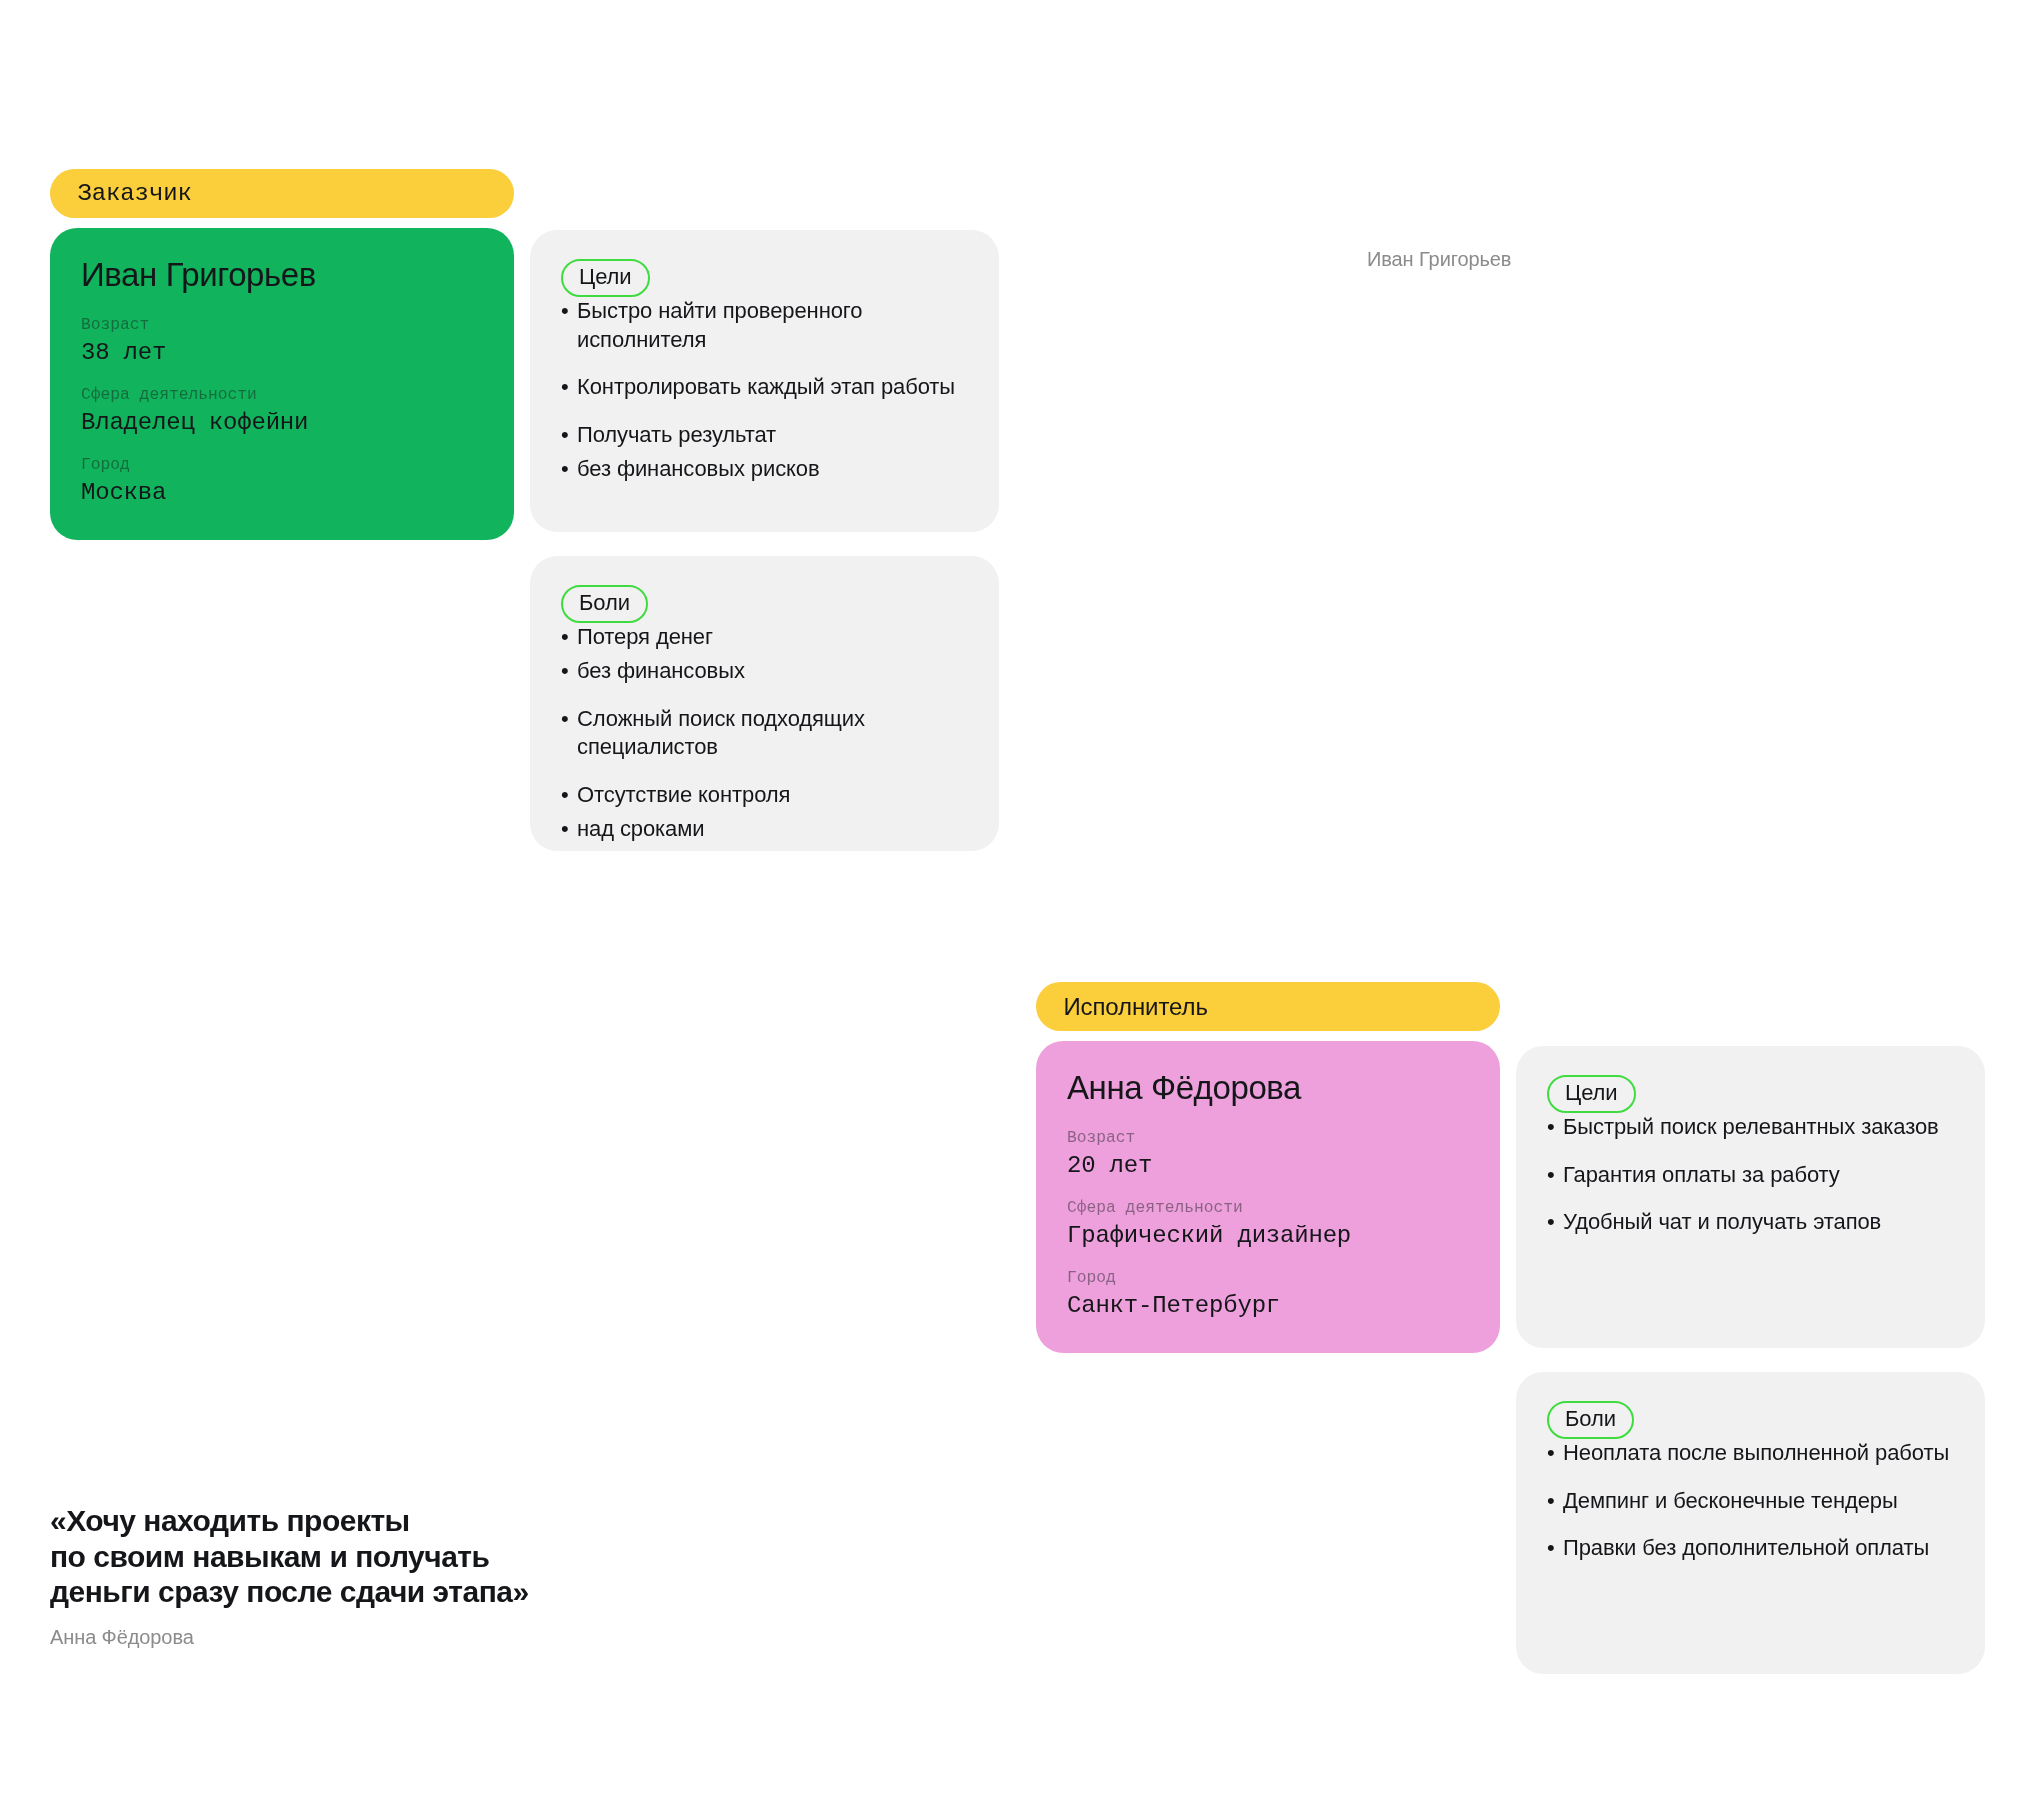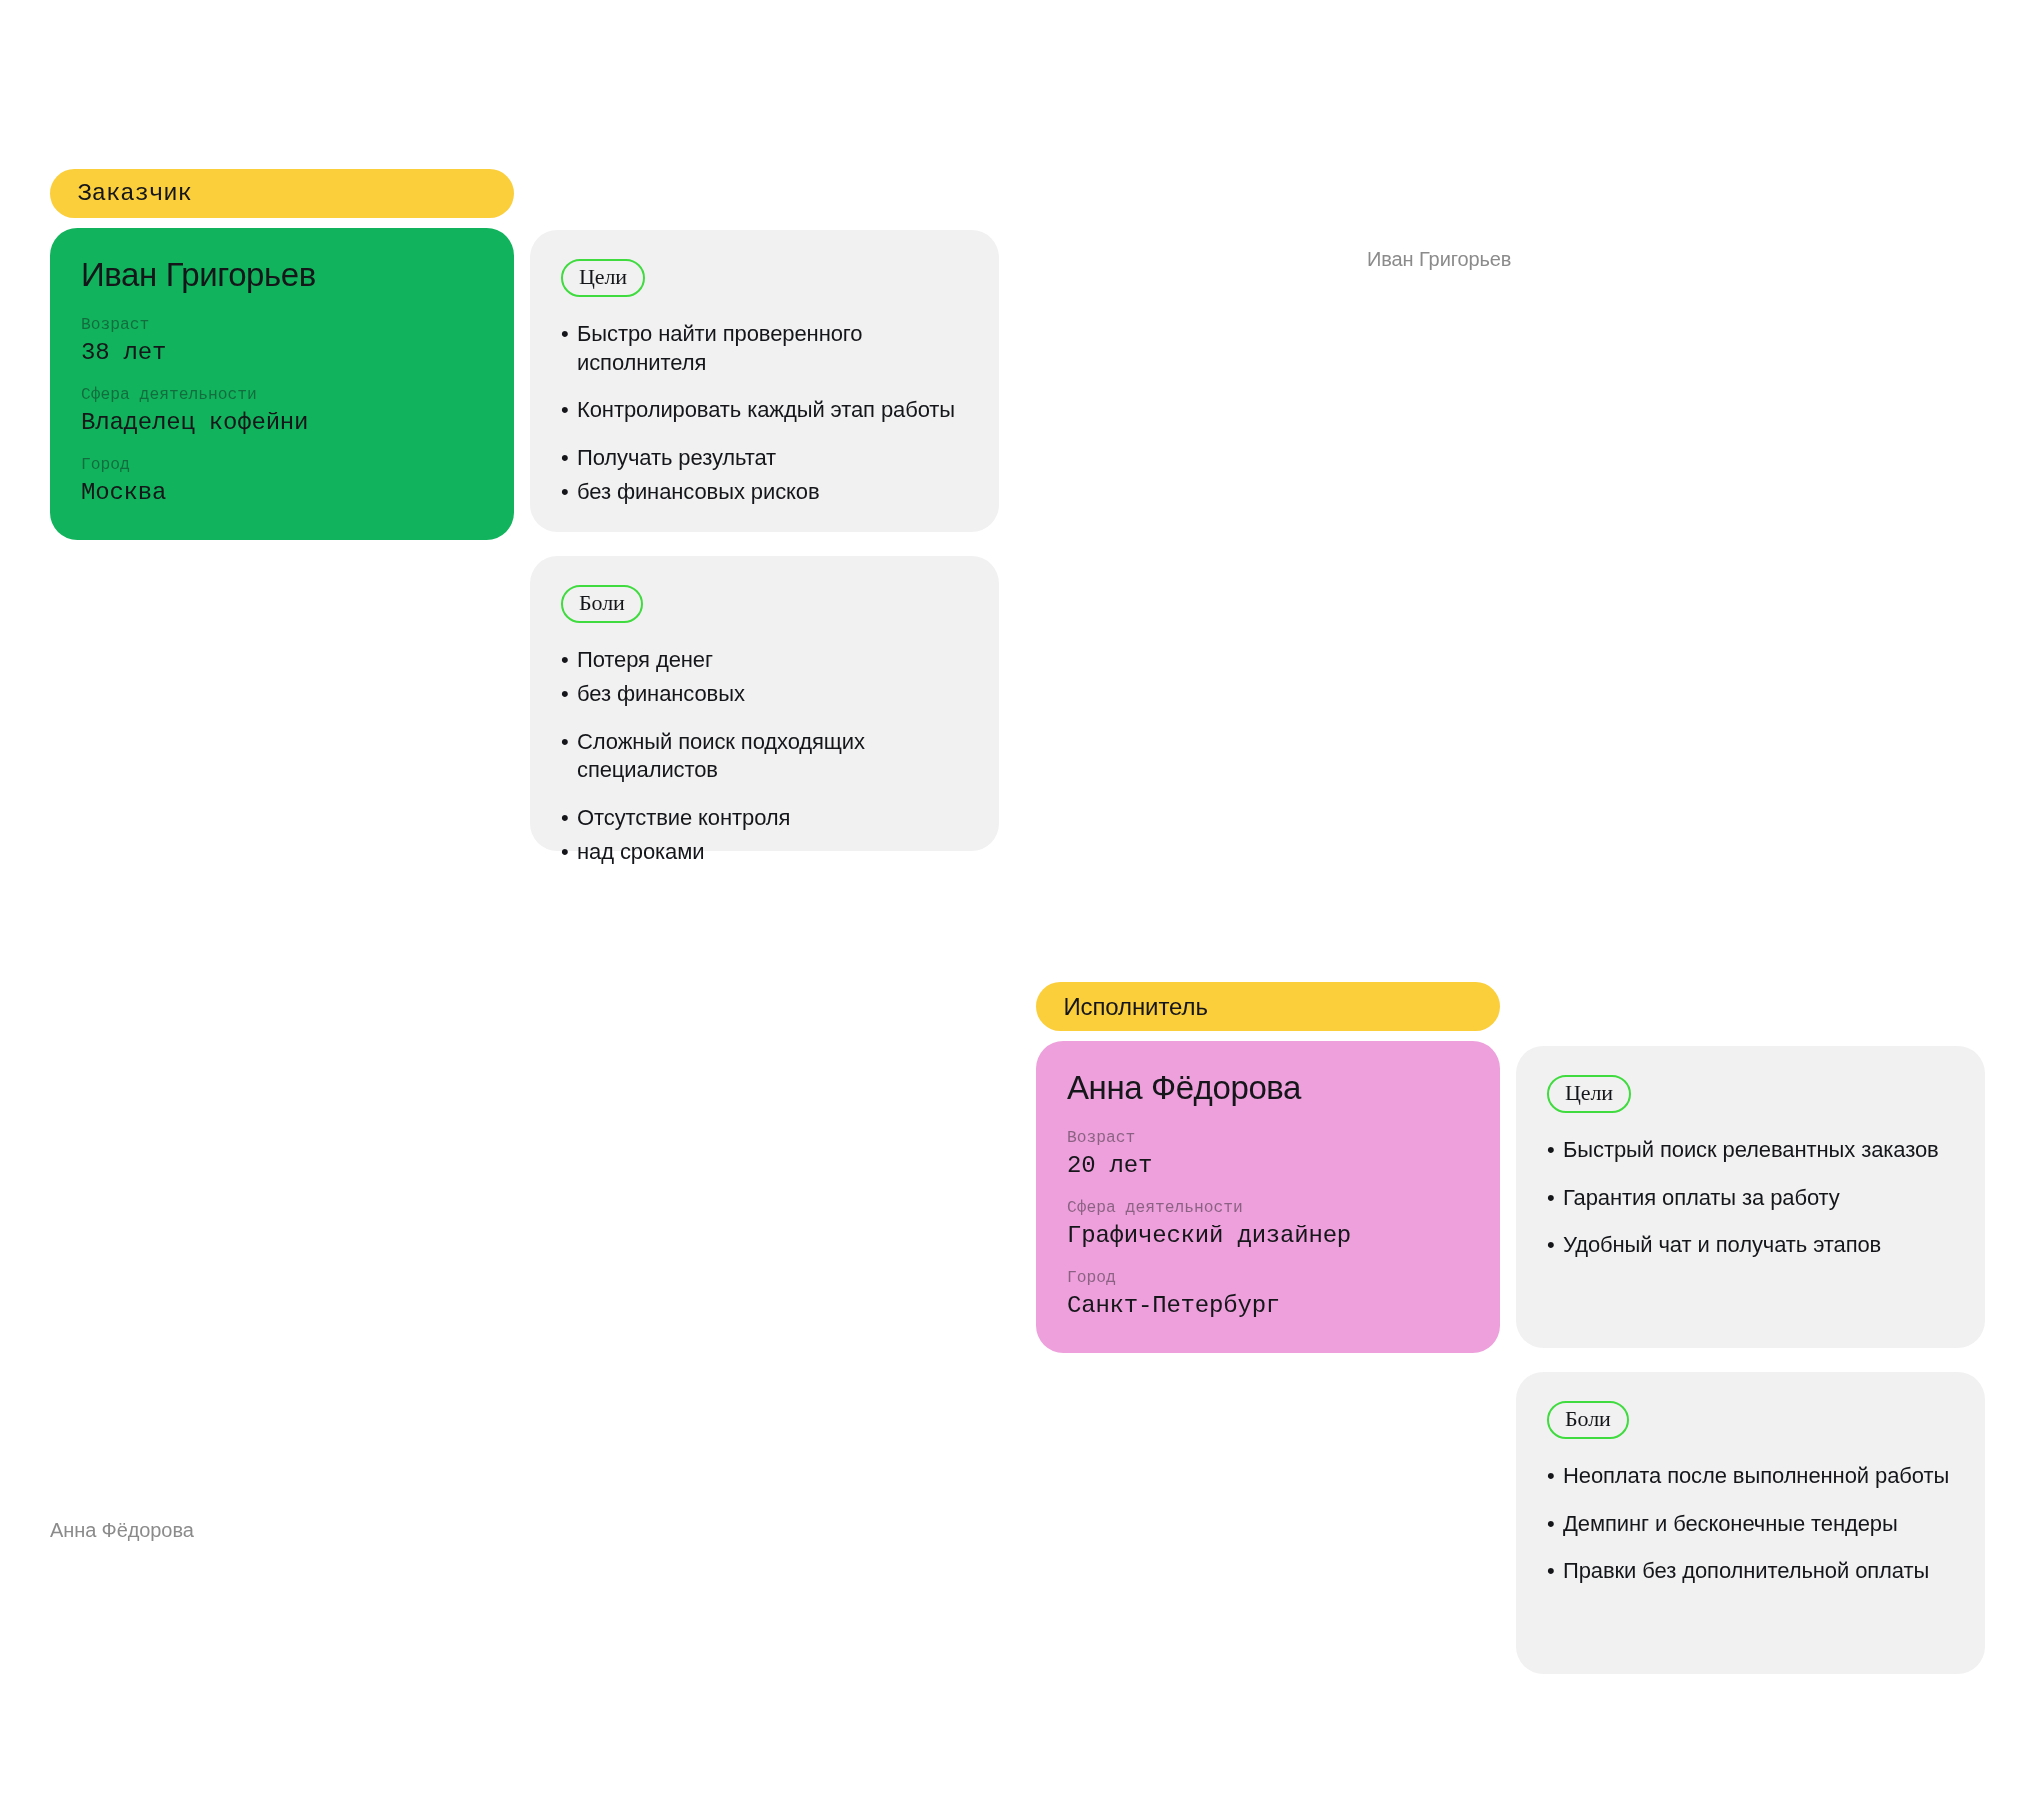--- a/index.html
+++ b/index.html
@@ -85,22 +85,20 @@
     align-items:center;
     justify-content:center;
     border:2.1px solid var(--badge-green);
     border-radius:21px;
     padding:4.7px 16px 6.9px 16px;
     font-size:22px;
     line-height:1.05;
     letter-spacing:-0.1px;
     color:var(--ink);
     background:transparent;
-    margin-bottom:23px;
-    font-family:Liberation Serif, serif;
   }
 
   .bullets{list-style:none;}
   .bullets li{
     display:flex;
     align-items:flex-start;
     font-size:22px;
     line-height:1.30;
     letter-spacing:-0.1px;
     color:var(--ink);
@@ -284,17 +282,20 @@
         <span class="txt">Демпинг и бесконечные тендеры</span>
       </li>
       <li>
         <span class="dot">•</span>
         <span class="txt">Правки без дополнительной оплаты</span>
       </li>
     </ul>
   </div>
 
   <div class="quote" id="quote-executor">
+    <div class="quote-text">«Хочу находить проекты
+по своим навыкам и получать
+деньги сразу после сдачи этапа»</div>
     <div class="quote-author">Анна Фёдорова</div>
   </div>
 
 </div>
 
 
 </body></html>

